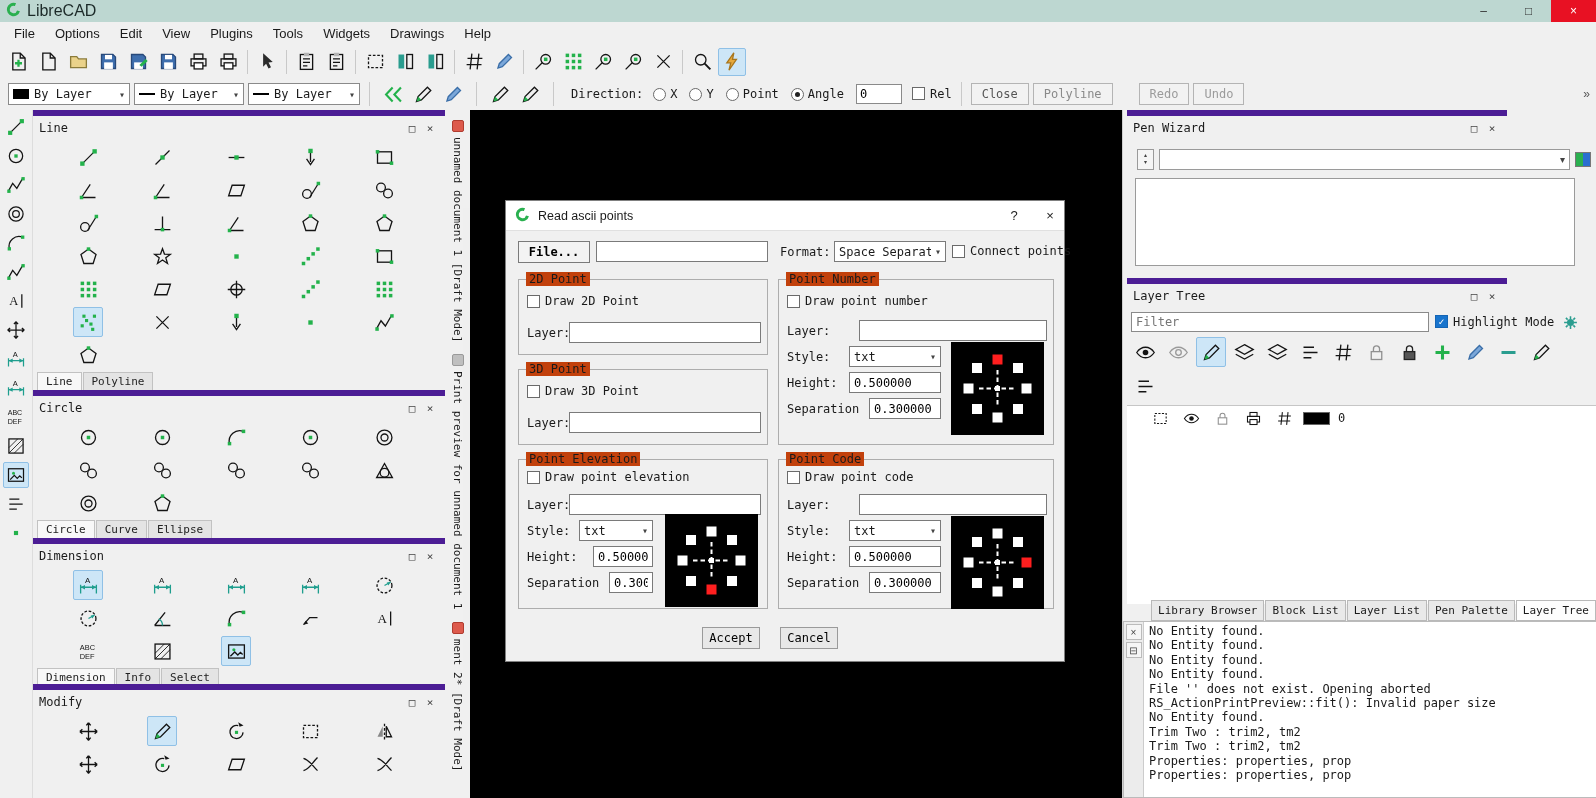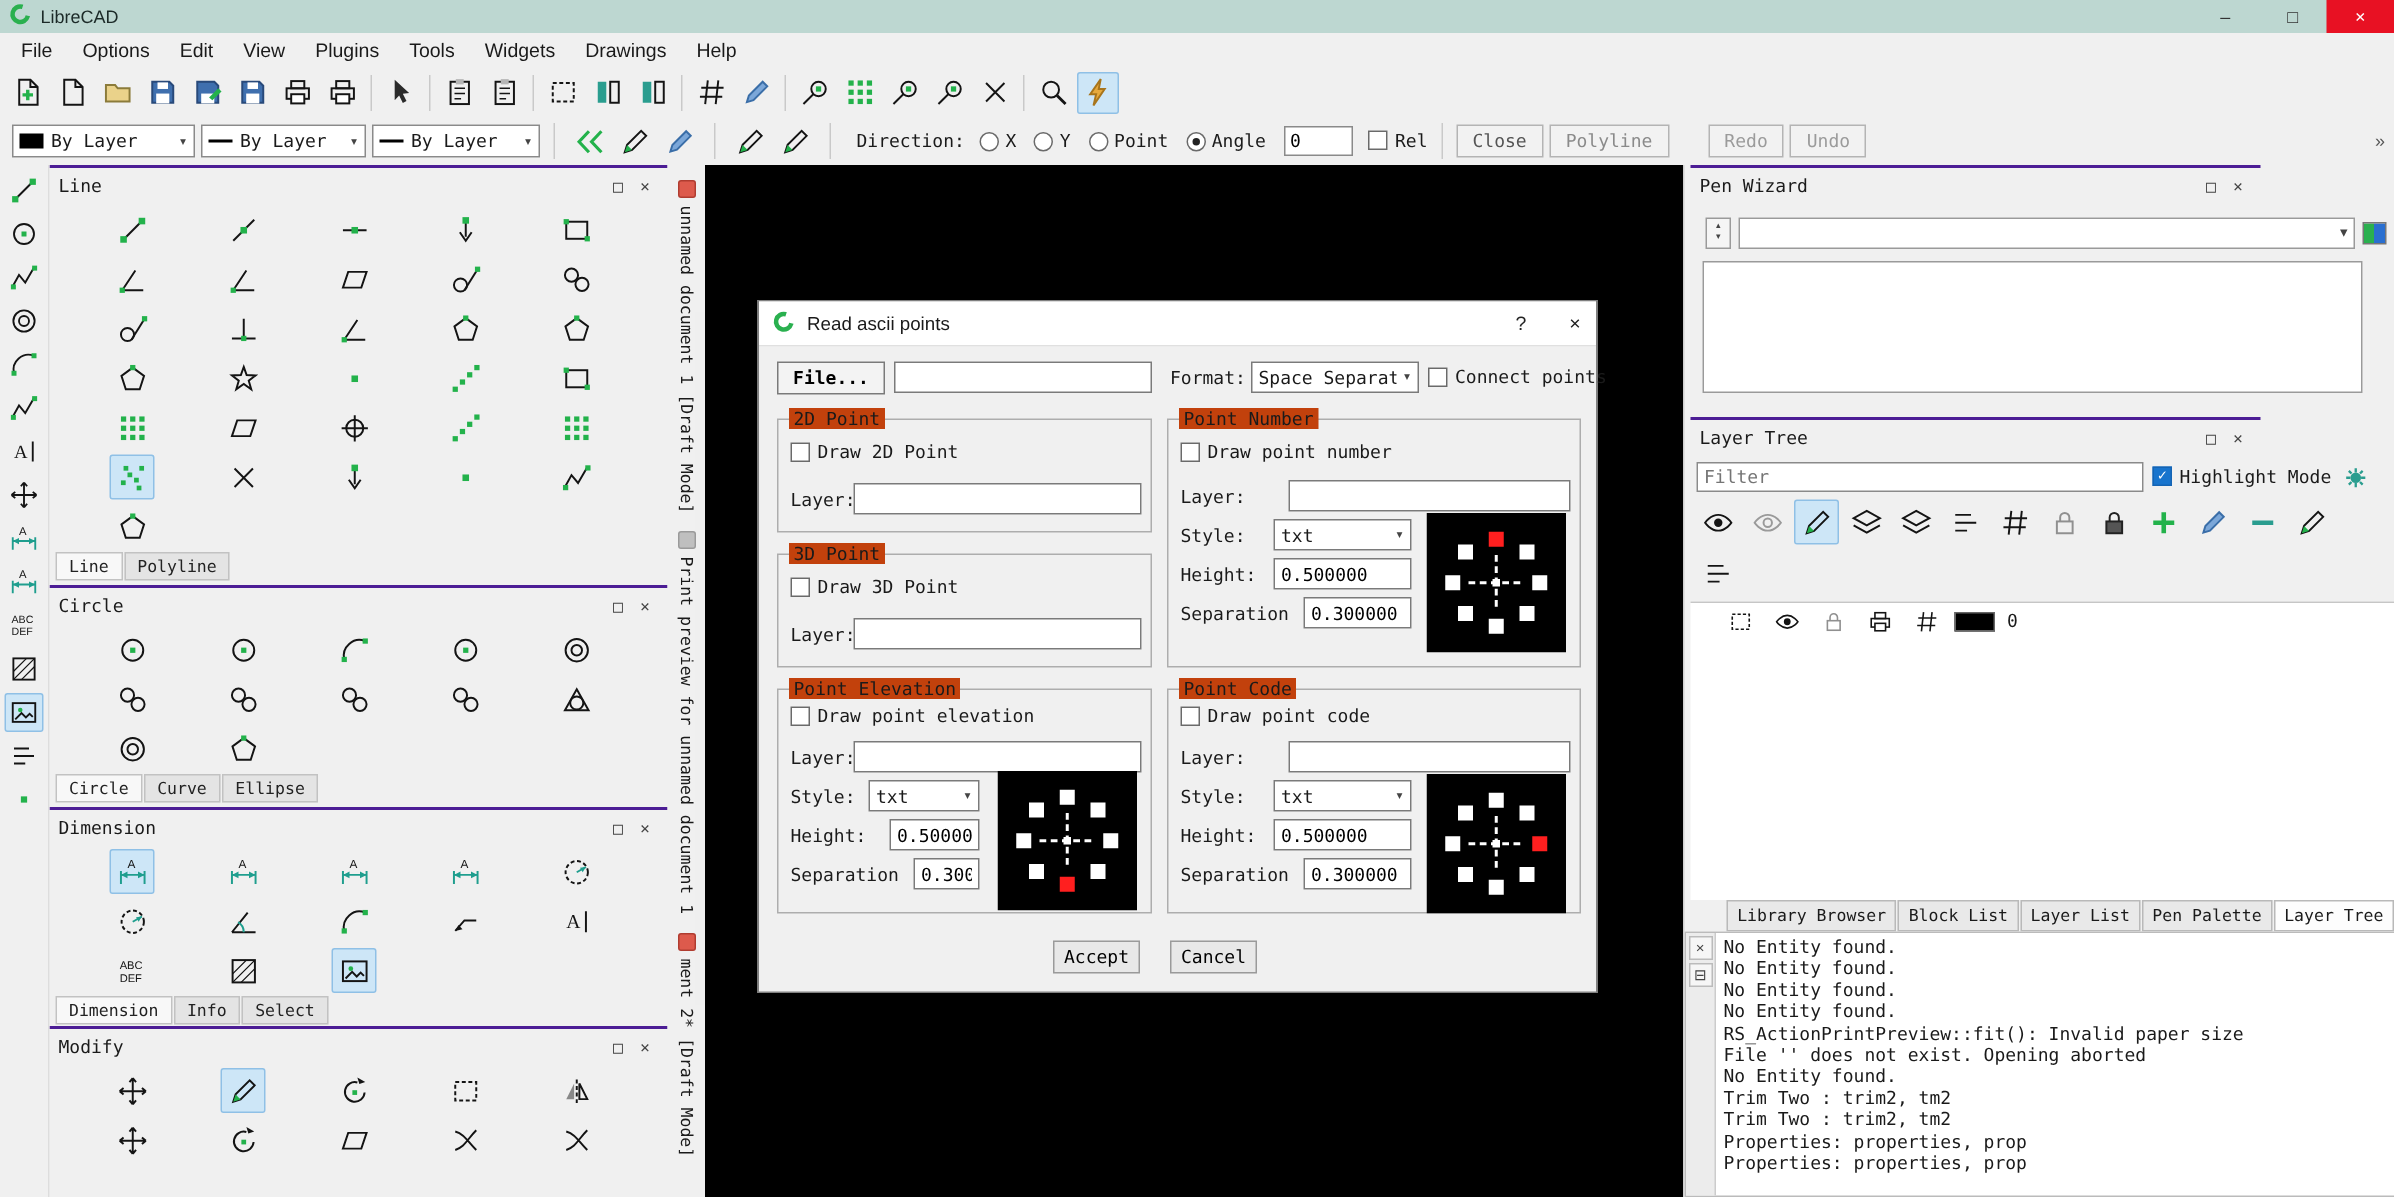--- a/index.html
+++ b/index.html
@@ -1,21 +1,21 @@
 <!DOCTYPE html>
 <html><head>
 <meta charset="utf-8">
 <style>
 *{margin:0;padding:0;box-sizing:border-box}
 html,body{width:1596px;height:798px;overflow:hidden}
 body{font-family:"Liberation Sans",sans-serif;font-size:12px;color:#1a1a1a;background:#f0f0f0}
 #root{position:relative;width:1596px;height:798px;background:#f0f0f0}
 
 .titlebar{position:absolute;left:0;top:0;width:100%;height:22px;background:#bdd7d1;display:flex;align-items:center;padding-left:6px}
-.titlebar .ttl{margin-left:6px;font-size:12px;color:#1c2a28}
+.titlebar .ttl{margin-left:6px;font-size:16px;color:#1c2a28}
 .wbtns{position:absolute;right:0;top:0;height:22px;display:flex}
 .wbtn{width:45px;height:22px;display:flex;align-items:center;justify-content:center;font-size:12px;color:#333}
 .wbtn.close{background:#e81123;color:#fff}
 
 .menubar{position:absolute;top:22px;left:0;width:100%;height:23px;display:flex;align-items:center;padding-left:4px}
 .menu-item{padding:21px 10px;font-size:13px}
 
 .tb1{position:absolute;top:45px;left:0;width:100%;height:33px;display:flex;align-items:center;padding-left:4px}
 .tb2{position:absolute;top:78px;left:0;width:100%;height:32px;display:flex;align-items:center;padding-left:8px;gap:4px}
 .tgroup{display:flex;gap:2px}
@@ -38,21 +38,21 @@
 .t2input{width:46px;height:20px;border:1px solid #8a8a8a;background:#fff;font-family:"DejaVu Sans Mono",monospace;font-size:12px;padding:0 3px}
 .flatbtn{height:22px;padding:0 10px;background:#f2f2f2;border:1px solid #b4b4b4;font-family:"DejaVu Sans Mono",monospace;font-size:12px;color:#555}
 .flatbtn.dim{color:#9b9b9b}
 .overflow{margin-left:auto;margin-right:6px;color:#555;font-size:12px}
 
 .main{position:absolute;top:110px;left:0;width:1596px;height:688px}
 .leftstrip{position:absolute;left:0;top:0;width:33px;height:688px;border-right:1px solid #ddd;display:flex;flex-direction:column;align-items:center;padding-top:4px;gap:3px}
 .leftstrip .tool{width:26px;height:26px}
 .leftstrip .tool svg{width:20px;height:20px}
 .panels{position:absolute;left:33px;top:0;width:412px;height:688px;overflow:hidden}
-.dock{position:absolute;left:0;width:412px;background:#f0f0f0;border-top:2px solid #4c1d95}
+.dock{position:absolute;left:0;width:412px;background:#f0f0f0;border-top:6px solid #4c1d95}
 .dock-h{height:24px;display:flex;align-items:center;padding:0 6px;font-family:"DejaVu Sans Mono",monospace;font-size:12px}
 .sp{flex:1}
 .dkbtn{width:18px;height:16px;display:flex;align-items:center;justify-content:center;color:#444;font-size:11px}
 .grid5{display:grid;grid-template-columns:repeat(5,74px);justify-items:center;align-content:start;row-gap:3px;padding:2px 0 0 18px}
 .grid5 .tool{width:30px;height:30px}
 .ptabs{display:flex;align-items:flex-end;height:21px;padding-left:4px;gap:1px}
 .ptab{font-family:"DejaVu Sans Mono",monospace;font-size:11px;padding:2px 8px;border:1px solid #c2c2c2;background:#e4e4e4;color:#222}
 .ptab.active{background:#f8f8f8}
 #p-line{top:0;height:280px}
 #p-circle{top:280px;height:148px}
@@ -1273,22 +1273,22 @@
     <div class="console">
       <div class="cside">
         <div class="cbtn">×</div>
         <div class="cbtn">⊟</div>
       </div>
       <div class="clines">
             <div class="cline">No Entity found.</div>
             <div class="cline">No Entity found.</div>
             <div class="cline">No Entity found.</div>
             <div class="cline">No Entity found.</div>
+            <div class="cline">File '' does not exist. Opening aborted</div>
             <div class="cline">RS_ActionPrintPreview::fit(): Invalid paper size</div>
-            <div class="cline">File '' does not exist. Opening aborted</div>
             <div class="cline">No Entity found.</div>
             <div class="cline">Trim Two : trim2, tm2</div>
             <div class="cline">Trim Two : trim2, tm2</div>
             <div class="cline">Properties: properties, prop</div>
             <div class="cline">Properties: properties, prop</div>
           </div>
     </div>
   </div>
 </div>
 

